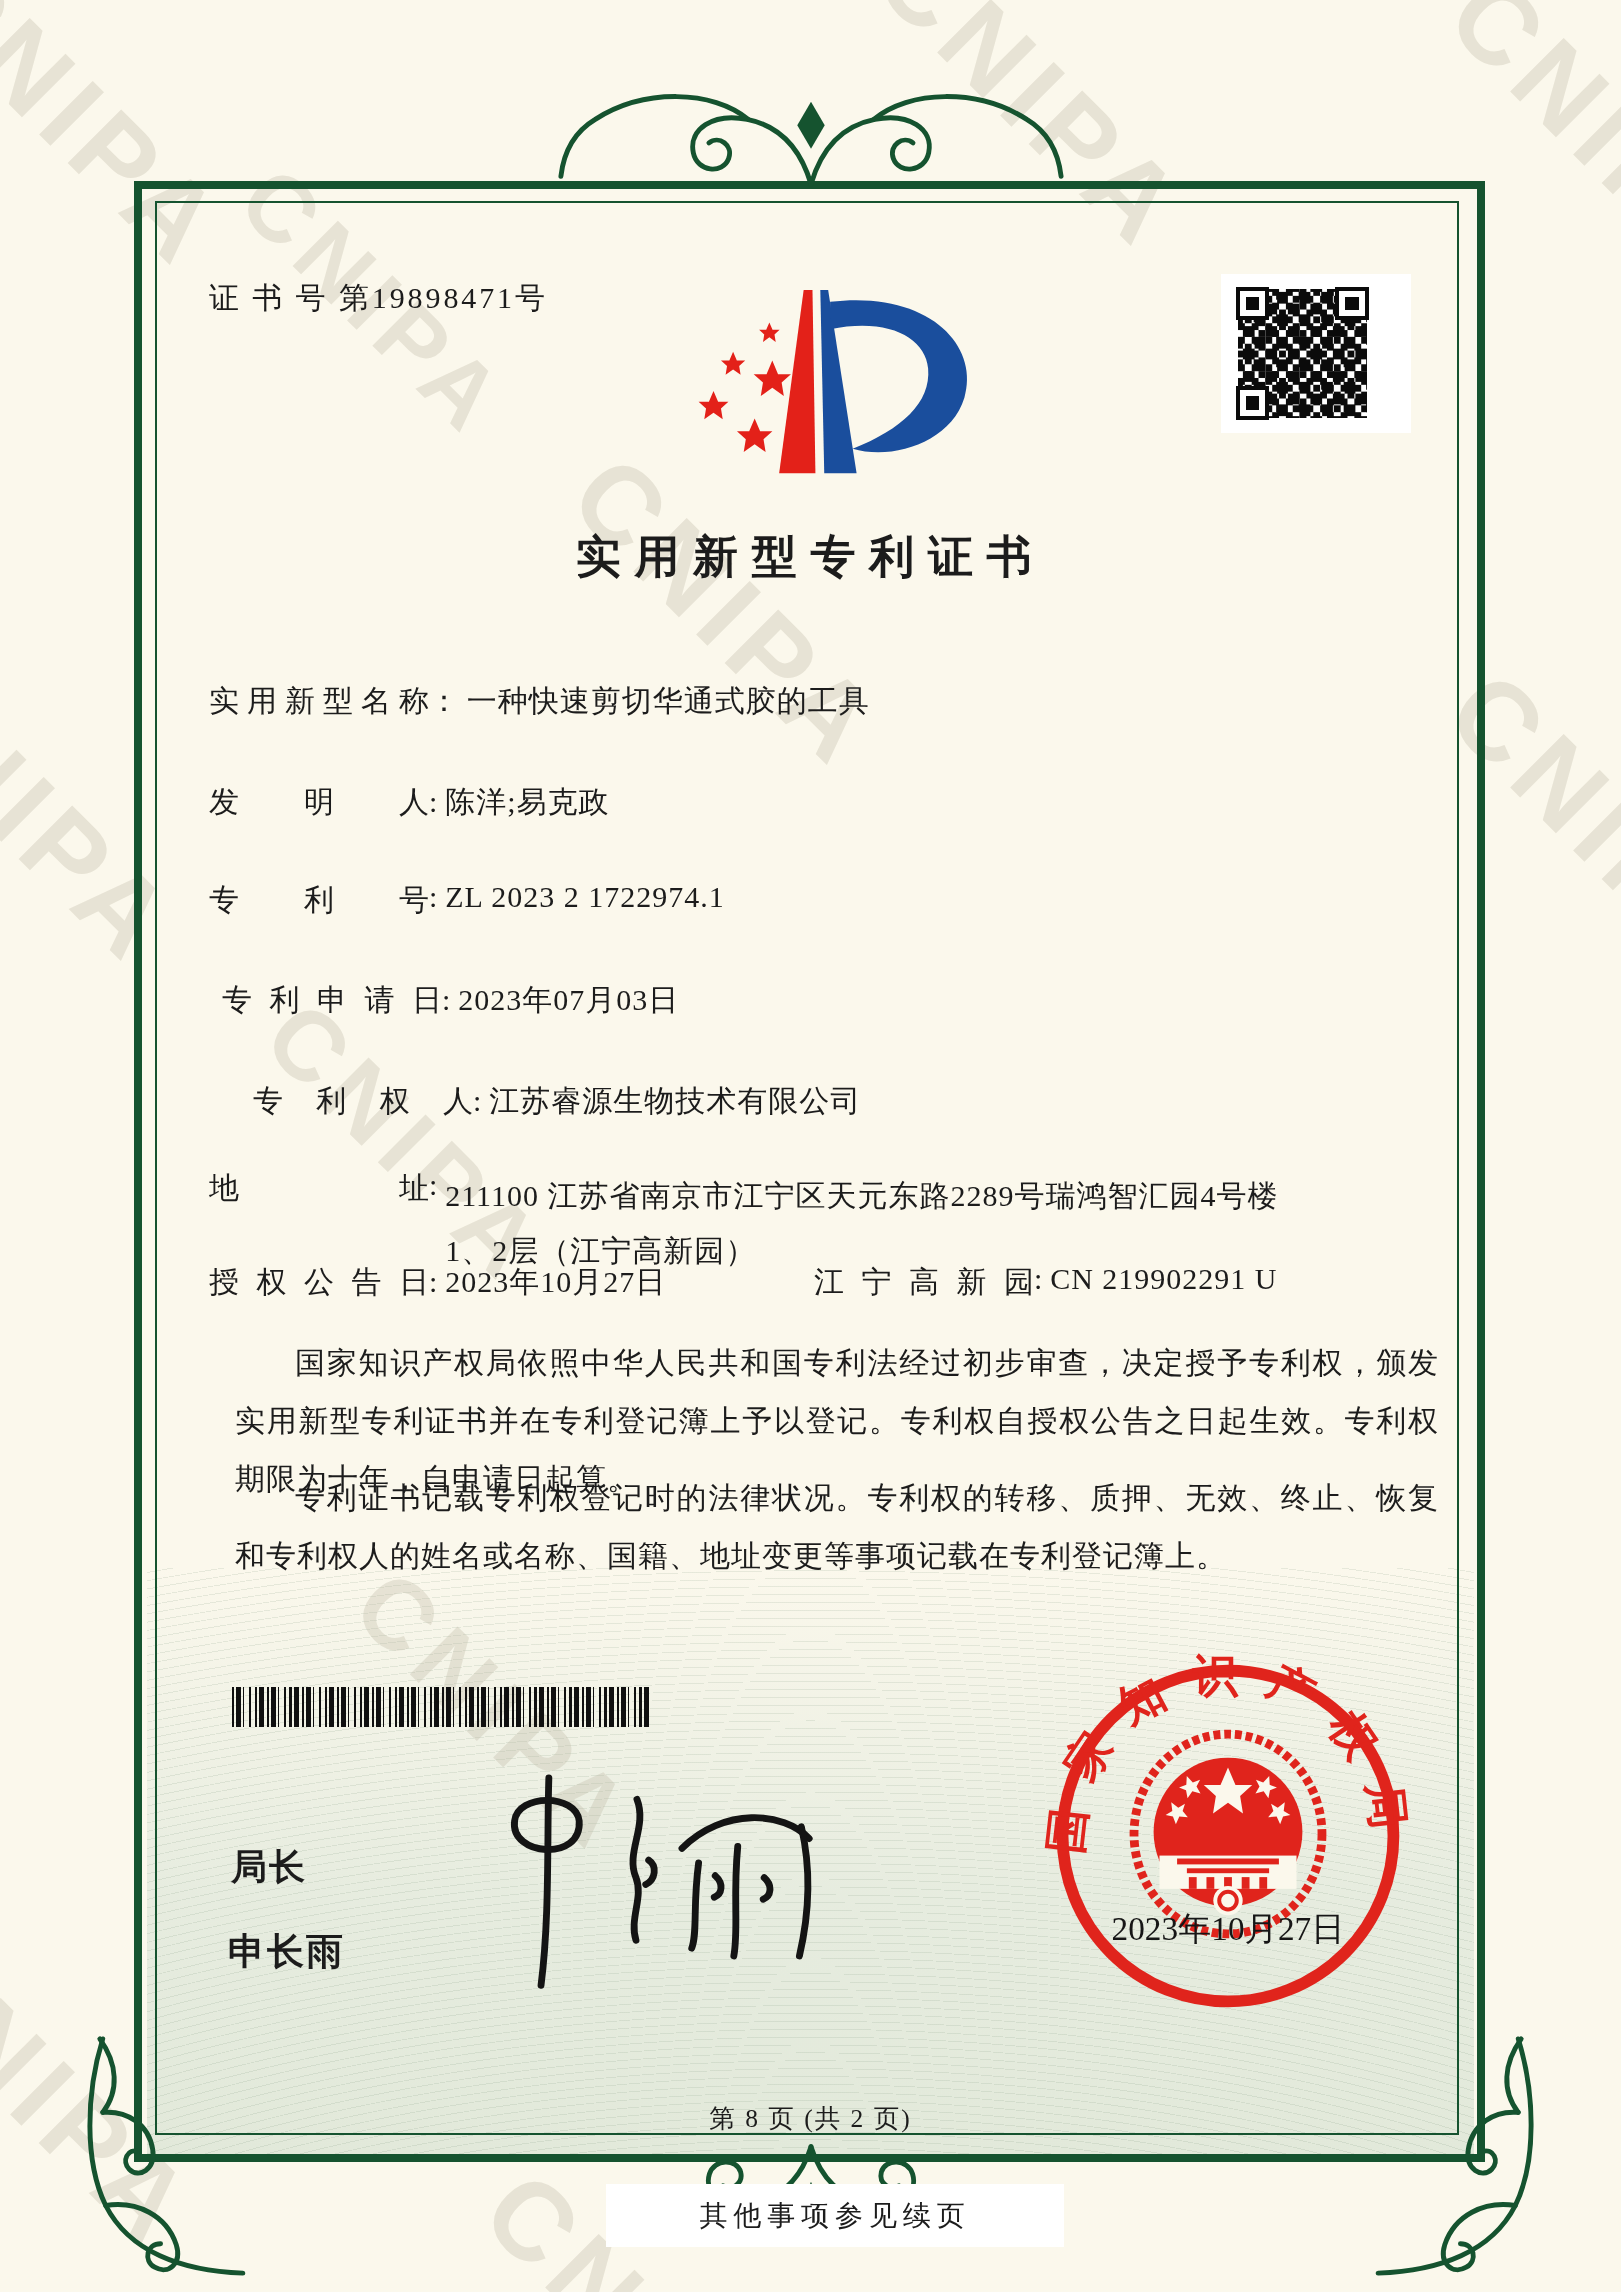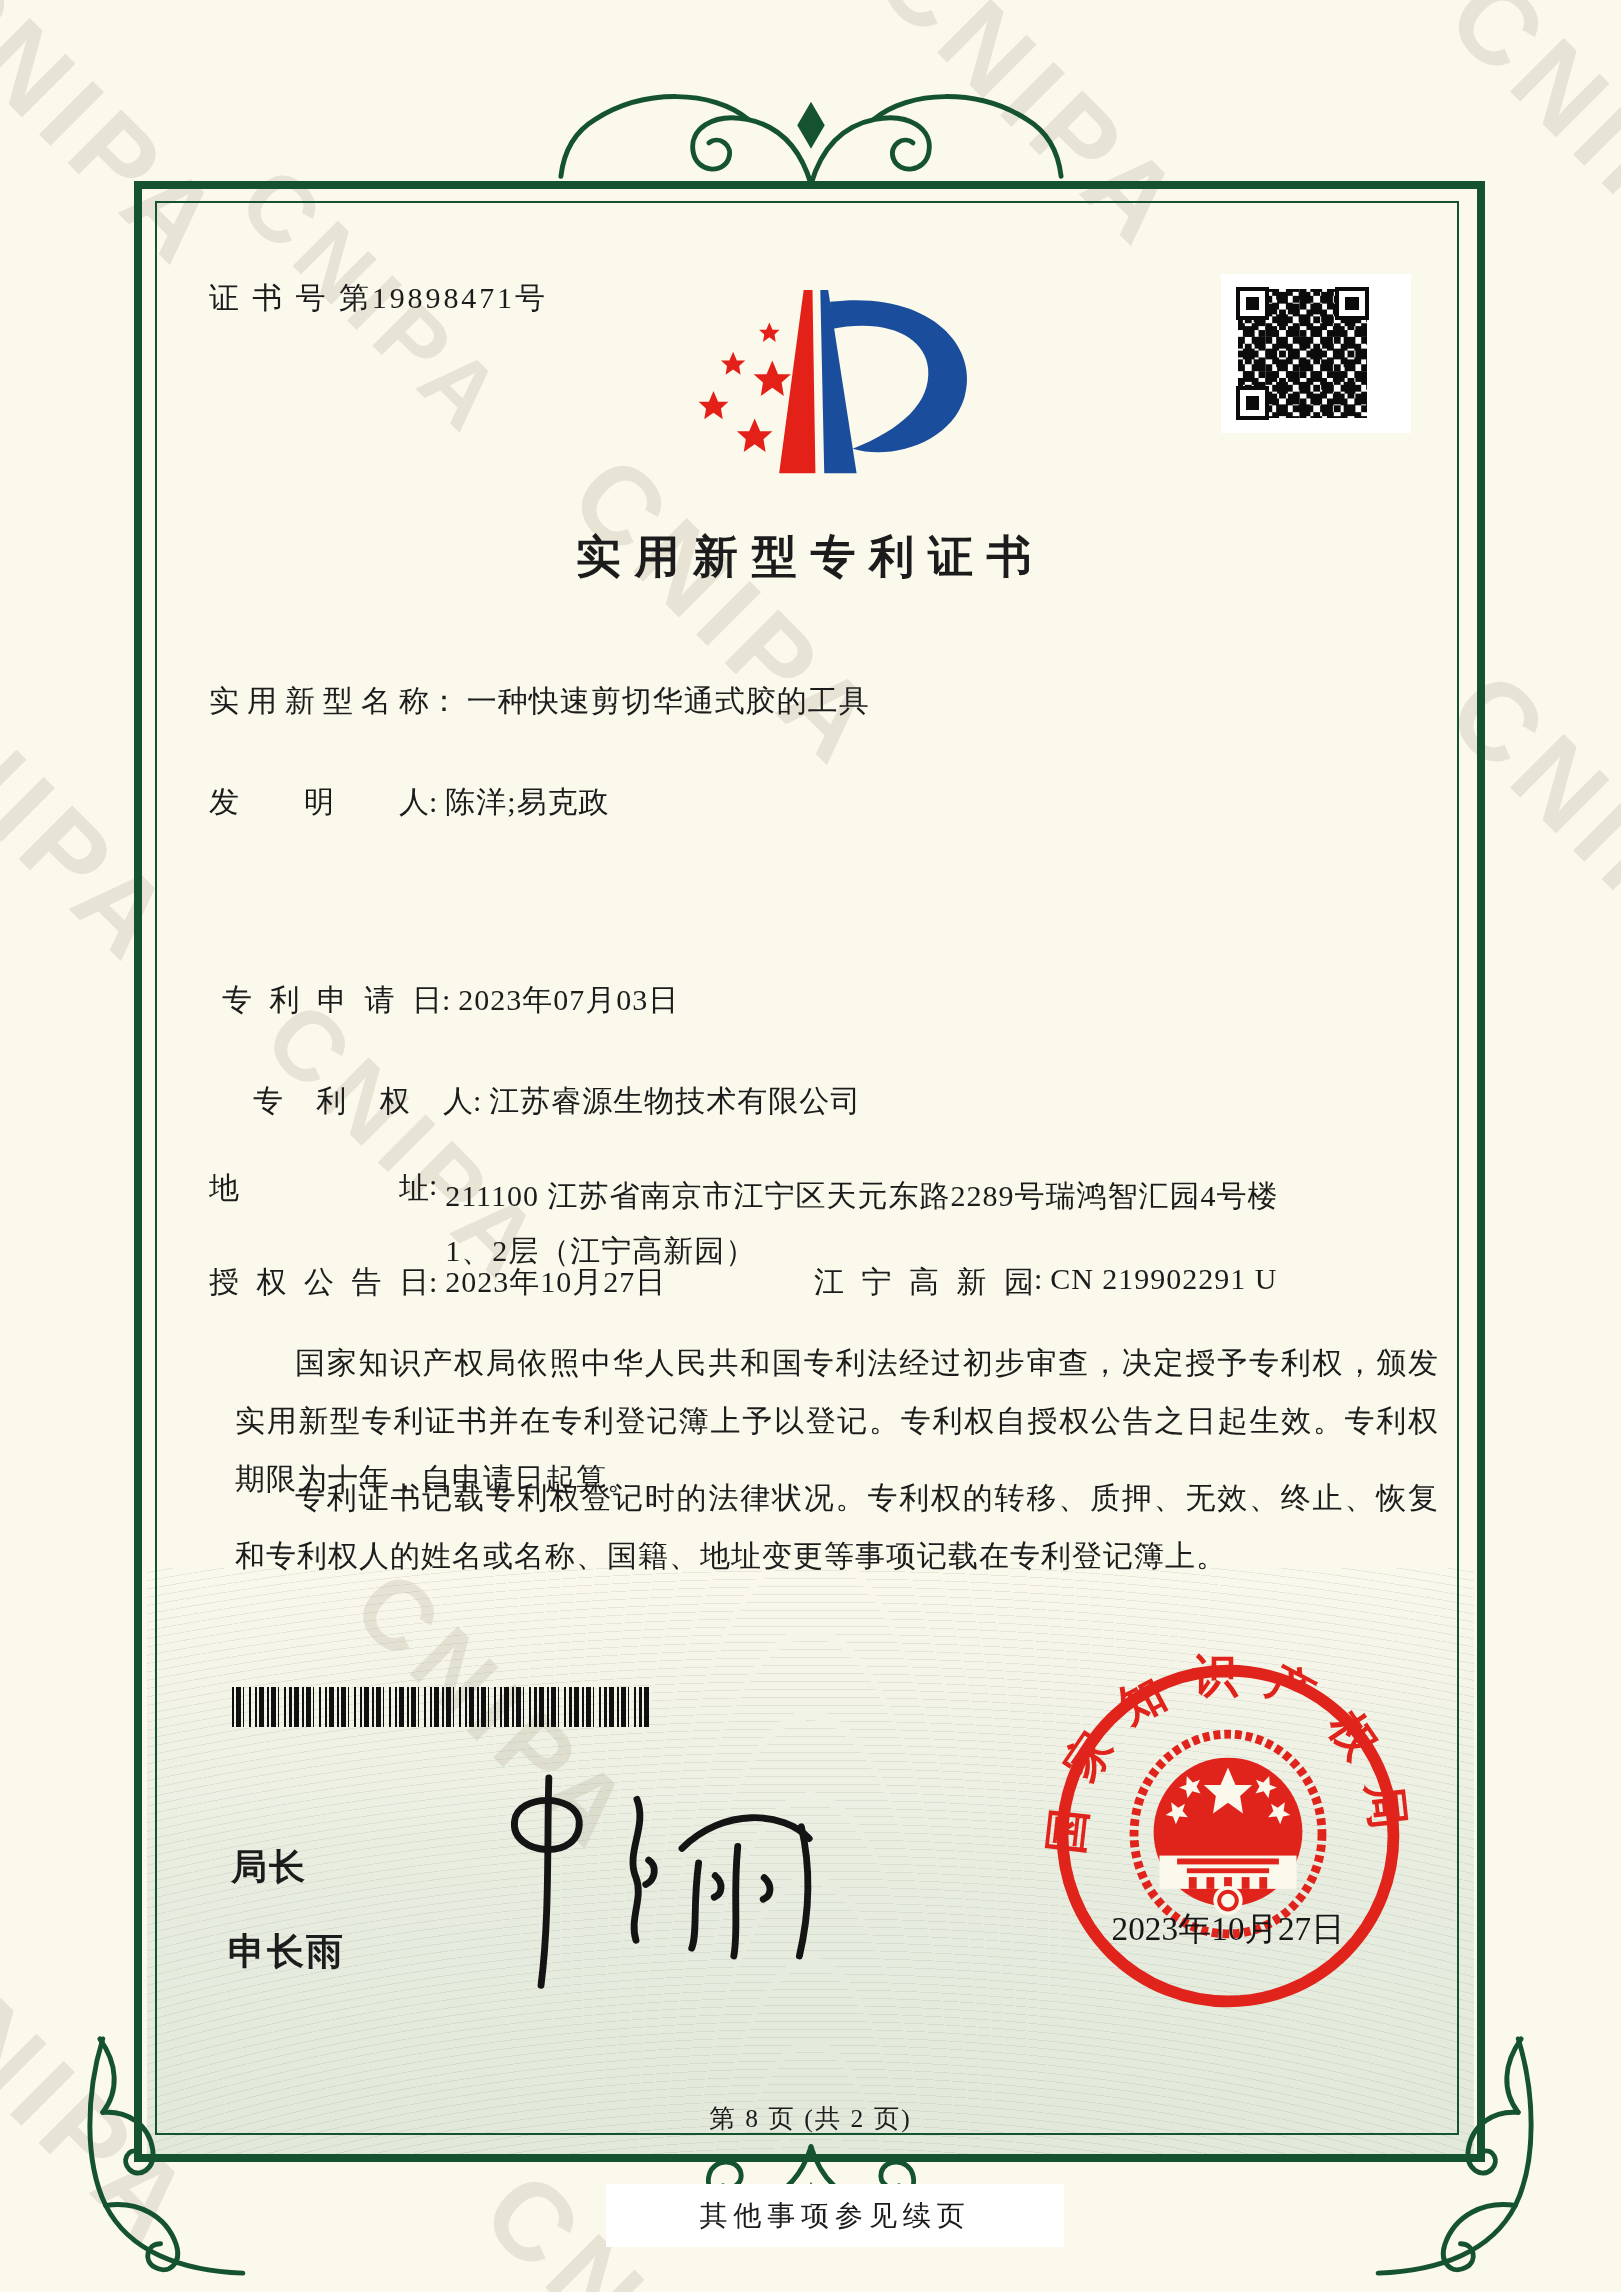--- a/index.html
+++ b/index.html
@@ -165,20 +165,23 @@
   </div>
 
   <div class="title">实用新型专利证书</div>
 
   <div class="frow" style="top:681px;">
     <span class="flabel">实用新型名称</span><span class="fsep">：</span><span class="fval">一种快速剪切华通式胶的工具</span>
   </div>
   <div class="frow" style="top:782px;">
     <span class="flabel">发明人</span><span class="fsep">:</span><span class="fval">陈洋;易克政</span>
   </div>
+  <div class="frow" style="top:880px;">
+    <span class="flabel">专利号</span><span class="fsep">:</span><span class="fval">ZL 2023 2 1722974.1</span>
+  </div>
   <div class="frow" style="top:980px;margin-left:13px;">
     <span class="flabel">专利申请日</span><span class="fsep">:</span><span class="fval">2023年07月03日</span>
   </div>
   <div class="frow" style="top:1081px;margin-left:44px;">
     <span class="flabel">专利权人</span><span class="fsep">:</span><span class="fval">江苏睿源生物技术有限公司</span>
   </div>
   <div class="frow" style="top:1168px;">
     <span class="flabel">地址</span><span class="fsep">:</span><span class="addr-val">211100 江苏省南京市江宁区天元东路2289号瑞鸿智汇园4号楼1、2层（江宁高新园）</span>
   </div>
   <div class="frow" style="top:1262px;">

